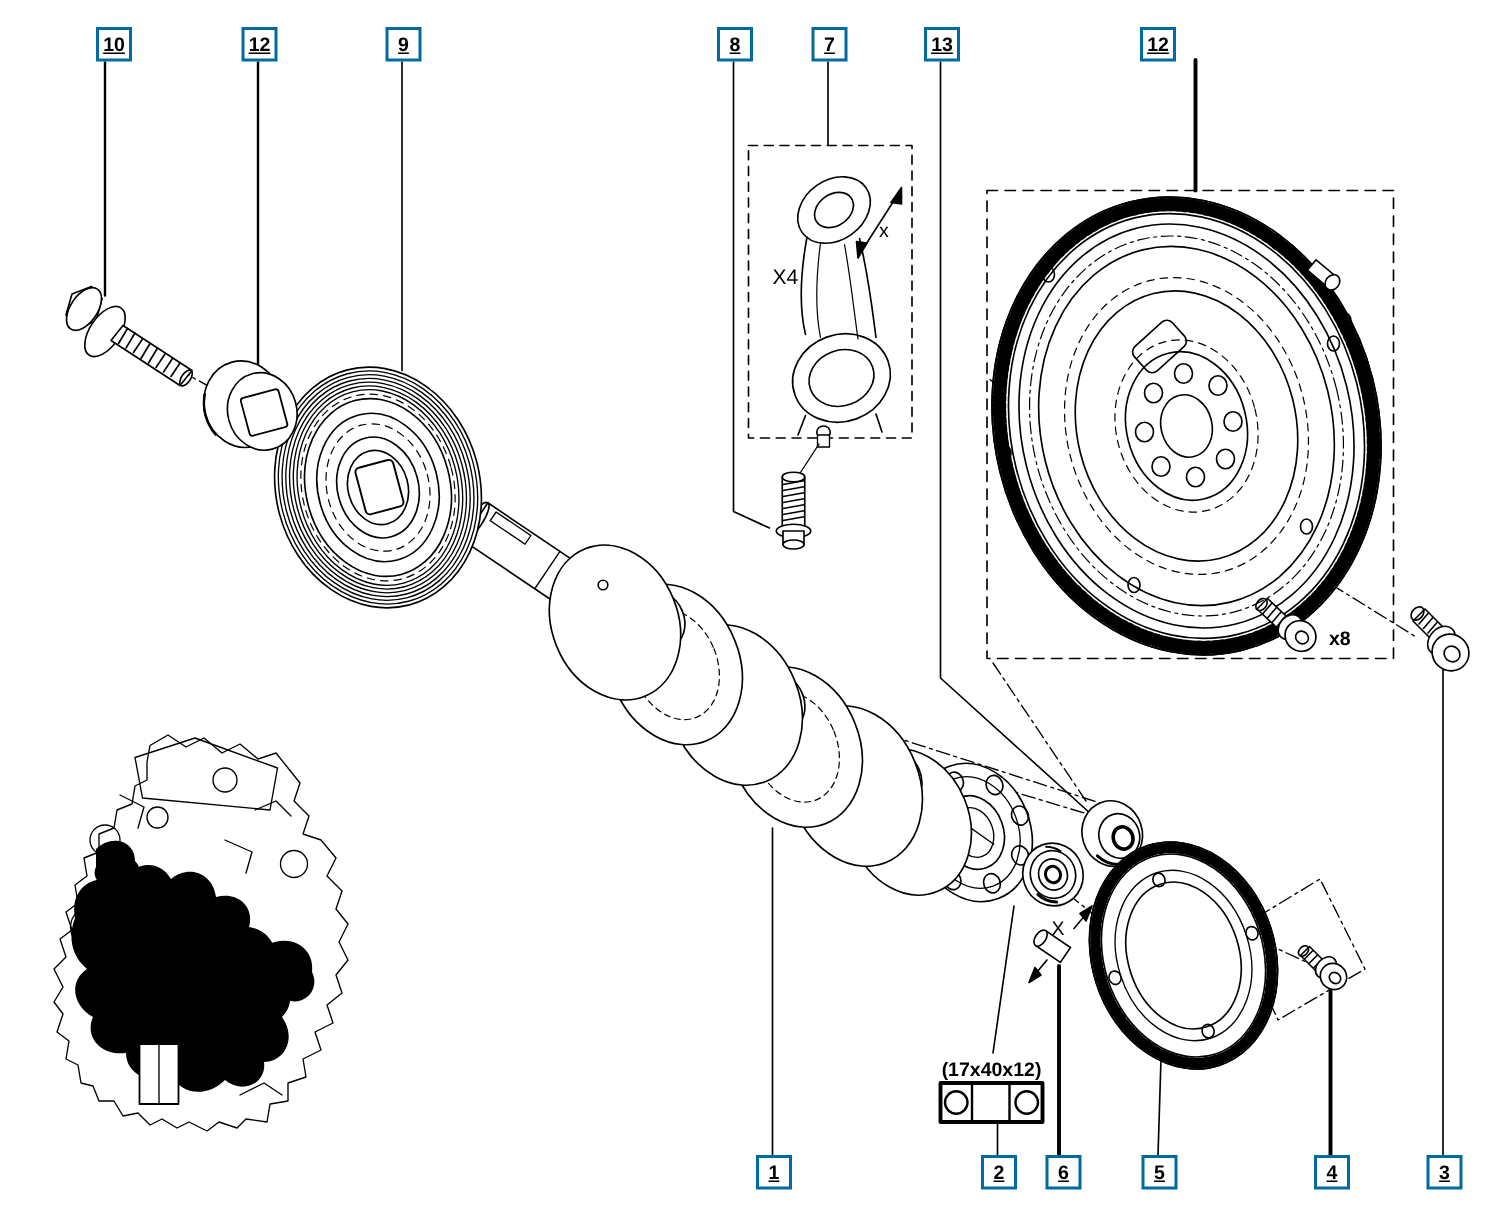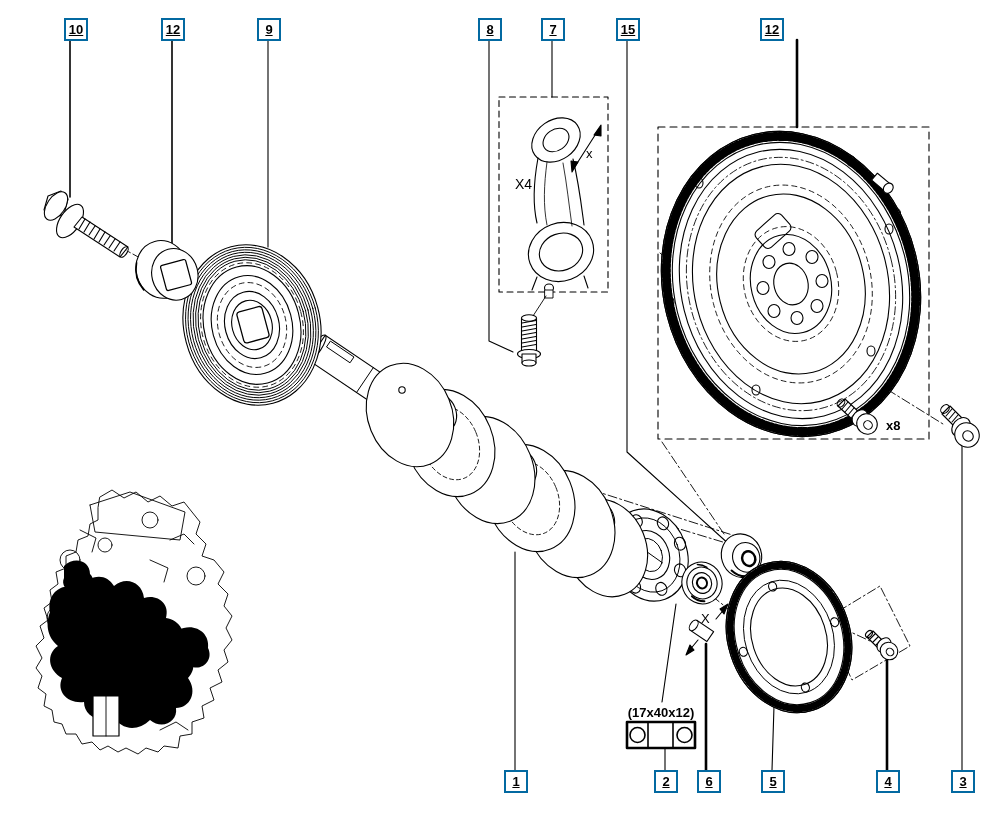--- a/index.html
+++ b/index.html
@@ -338,21 +338,21 @@
 <div class="callout" style="left:257px;top:18px">
       <span>9</span>
     </div>
 <div class="callout" style="left:478px;top:18px">
       <span>8</span>
     </div>
 <div class="callout" style="left:541px;top:18px">
       <span>7</span>
     </div>
 <div class="callout" style="left:616px;top:18px">
-      <span>15</span>
+      <span>13</span>
     </div>
 <div class="callout" style="left:760px;top:18px">
       <span>12</span>
     </div>
 
 <div class="callout" style="left:504px;top:770px">
       <span>1</span>
     </div>
 <div class="callout" style="left:654px;top:770px">
       <span>2</span>

